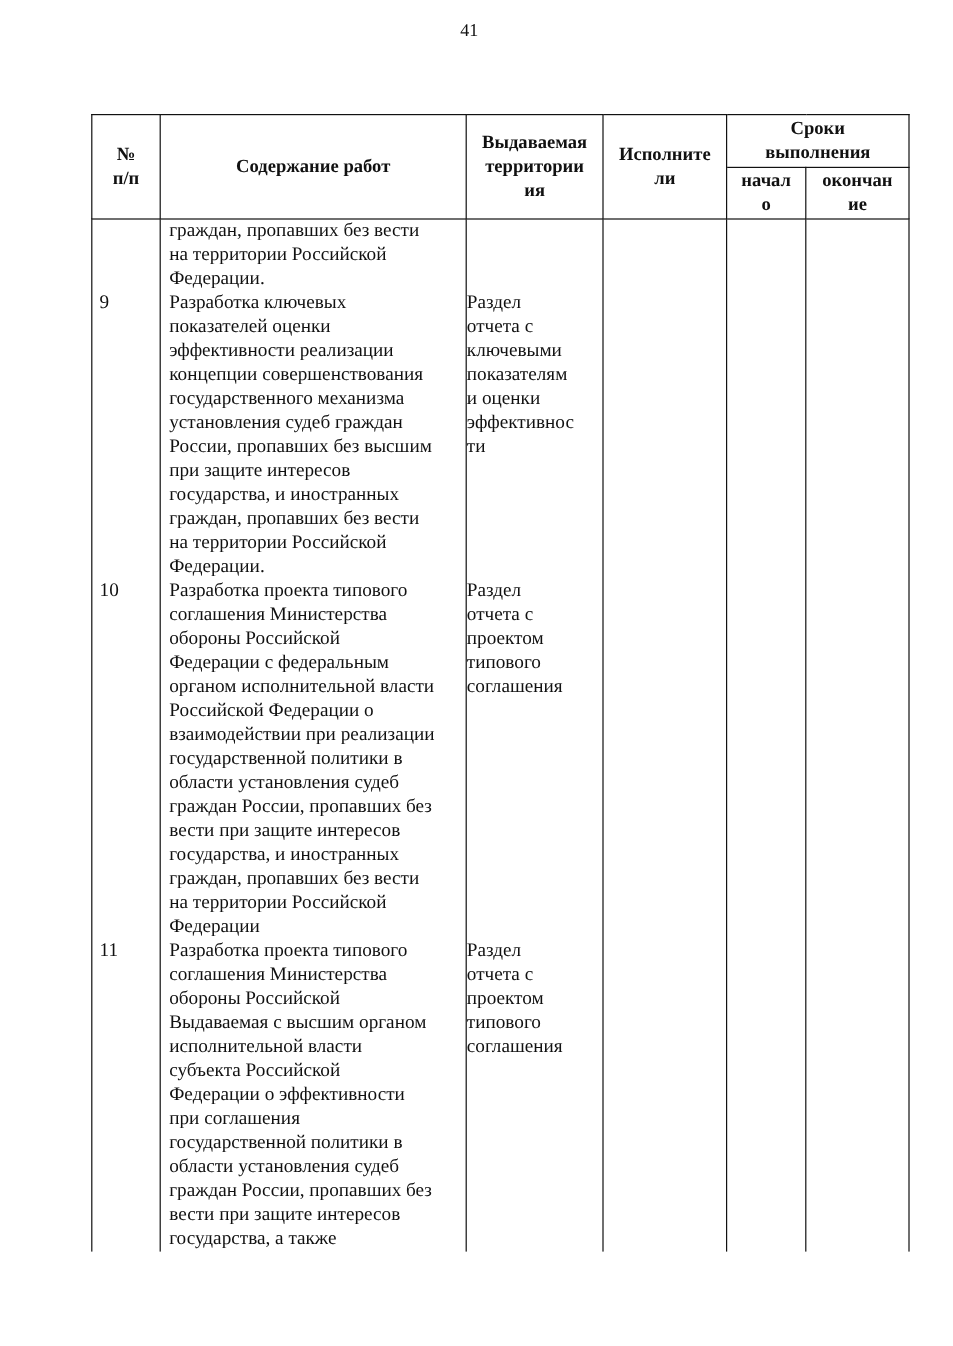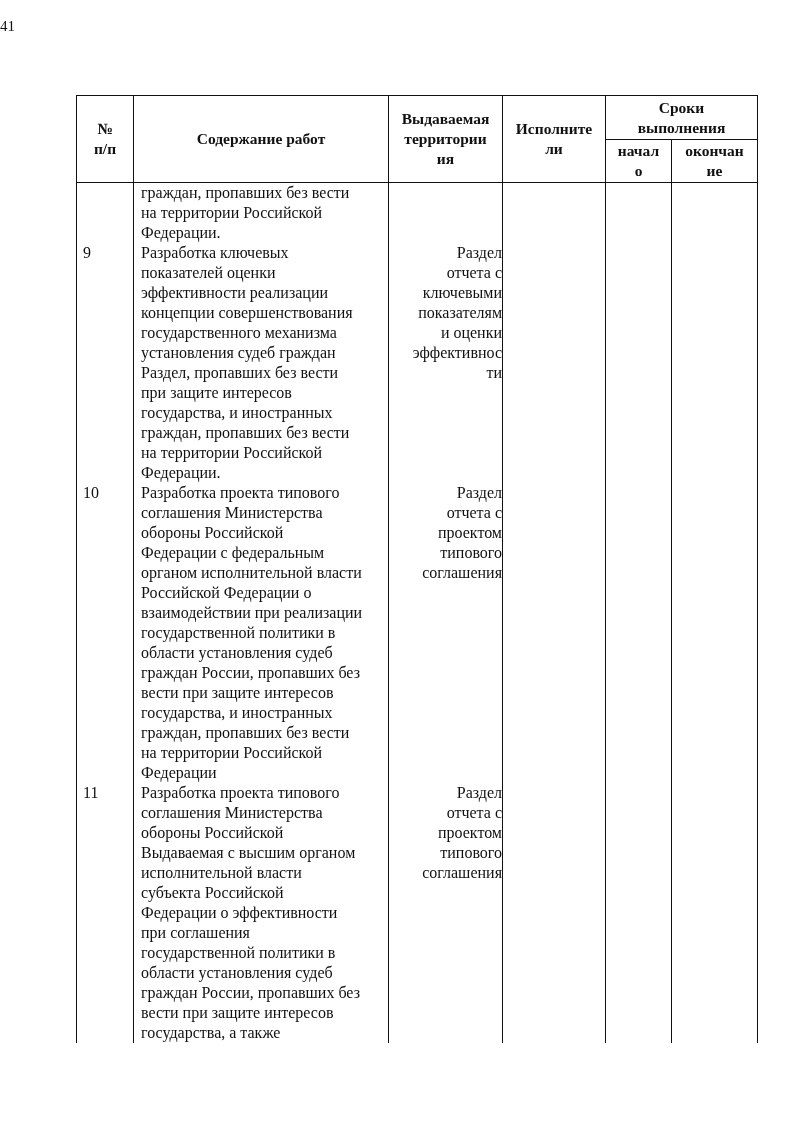--- a/index.html
+++ b/index.html
@@ -1,35 +1,35 @@
 <!DOCTYPE html>
 <html><head>
 <meta charset="utf-8">
 <style>
   html, body { margin: 0; padding: 0; background: #ffffff; }
   body { width: 794px; height: 1122px; position: relative; overflow: hidden;
          font-family: "Liberation Serif", "DejaVu Serif", serif; color: #111; }
-  .page-number { position: absolute; top: 18px; left: 0; width: 782px; 
+  .page-number { position: absolute; top: 18px; left: 0; width: 782px; text-align: center;
                  font-size: 15px; }
   table.work-table { position: absolute; left: 76px; top: 95px; border-collapse: collapse;
                      table-layout: fixed; width: 681px; }
   table.work-table col.c1 { width: 57px; }
   table.work-table col.c2 { width: 255px; }
   table.work-table col.c3 { width: 114px; }
   table.work-table col.c4 { width: 103px; }
   table.work-table col.c5 { width: 66px; }
   table.work-table col.c6 { width: 86px; }
   th { border: 1.5px solid #111; font-weight: bold; font-size: 15.5px; line-height: 20px;
        text-align: center; vertical-align: middle; padding: 0 2px; }
   th.sub { line-height: 20px; padding: 1px 2px; }
   td { border-left: 1.5px solid #111; border-right: 1.5px solid #111; border-top: none; border-bottom: none;
        font-size: 16px; line-height: 20px; vertical-align: top; padding: 0; }
   td.num { padding-left: 6px; }
   td.content { padding-left: 7px; }
-  td.doc { text-align: right; }
+  td.doc { text-align: left; }
   .line { display: block; white-space: nowrap; height: 20px; }
   .blank { display: block; height: 20px; }
   tr.hdr1 th { height: 43px; }
   tr.hdr2 th { height: 40px; }
 </style>
 </head>
 <body>
 
 <div class="page-number">41</div>
 
@@ -124,21 +124,21 @@
       <td class="content" id="content-col">
           <span class="line">граждан, пропавших без вести</span>
           <span class="line">на территории Российской</span>
           <span class="line">Федерации.</span>
           <span class="line">Разработка ключевых</span>
           <span class="line">показателей оценки</span>
           <span class="line">эффективности реализации</span>
           <span class="line">концепции совершенствования</span>
           <span class="line">государственного механизма</span>
           <span class="line">установления судеб граждан</span>
-          <span class="line">Раздел, пропавших без вести</span>
+          <span class="line">России, пропавших без высшим</span>
           <span class="line">при защите интересов</span>
           <span class="line">государства, и иностранных</span>
           <span class="line">граждан, пропавших без вести</span>
           <span class="line">на территории Российской</span>
           <span class="line">Федерации.</span>
           <span class="line">Разработка проекта типового</span>
           <span class="line">соглашения Министерства</span>
           <span class="line">обороны Российской</span>
           <span class="line">Федерации с федеральным</span>
           <span class="line">органом исполнительной власти</span>

